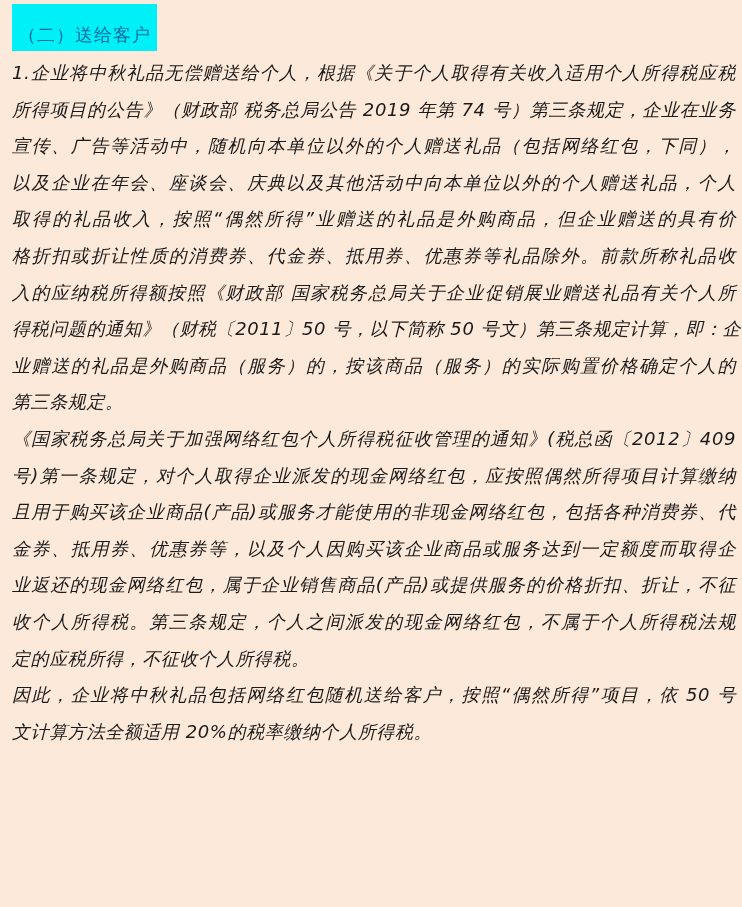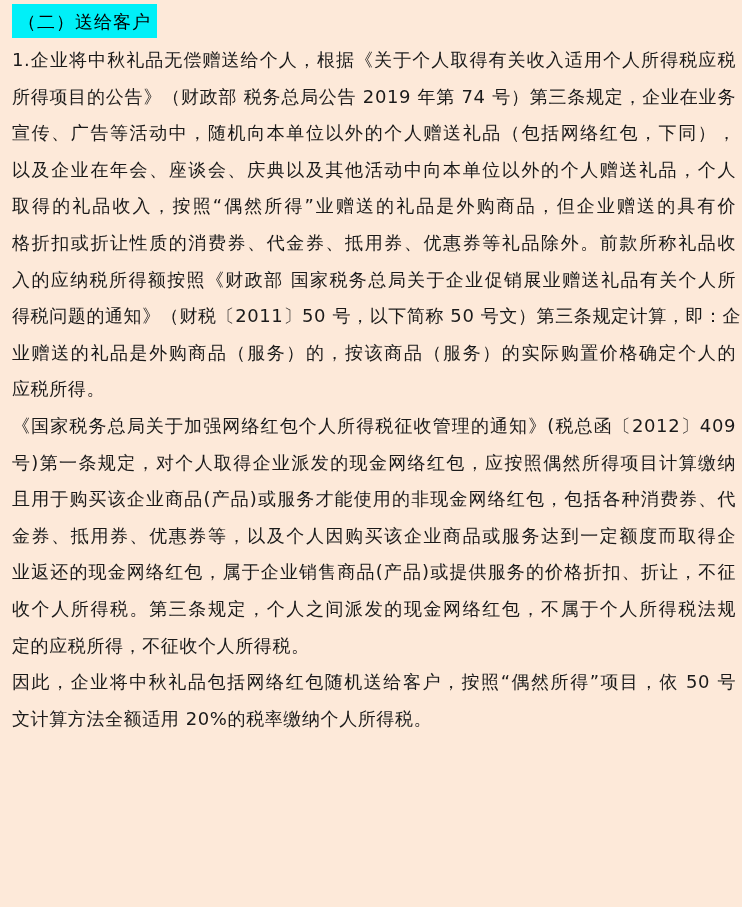--- a/index.html
+++ b/index.html
@@ -17,41 +17,42 @@
     .page {
       position: relative;
       width: 742px;
       height: 907px;
       box-sizing: border-box;
       padding: 4px 6px 0 12px;
     }
     .heading {
       display: inline-block;
       background: #00f0f8;
-      padding: 5px 6px 4px 6px;
+      padding: 18px 6px 4px 6px;
       font-size: 18px;
       line-height: 25px;
       letter-spacing: 1px;
-      color: #000000;
+      color: #0369a1;
       margin-bottom: 4px;
     }
     .para {
       margin: 0;
       font-size: 18px;
       line-height: 36.6px;
       text-align: justify;
       text-align-last: left;
       letter-spacing: 0.6px;
     }
     .line {
       display: block;
       white-space: nowrap;
       text-align: justify;
       text-align-last: justify;
       height: 36.6px;
+      font-style: italic;
     }
     .line.last {
       text-align-last: left;
     }
   </style>
 </head>
 <body>
 
 <div class="page">
   <div class="heading">（二）送给客户</div>
@@ -59,21 +60,21 @@
   <div class="para">
     <span class="line">1.企业将中秋礼品无偿赠送给个人，根据《关于个人取得有关收入适用个人所得税应税</span>
     <span class="line">所得项目的公告》（财政部 税务总局公告 2019 年第 74 号）第三条规定，企业在业务</span>
     <span class="line">宣传、广告等活动中，随机向本单位以外的个人赠送礼品（包括网络红包，下同），</span>
     <span class="line">以及企业在年会、座谈会、庆典以及其他活动中向本单位以外的个人赠送礼品，个人</span>
     <span class="line">取得的礼品收入，按照“偶然所得”业赠送的礼品是外购商品，但企业赠送的具有价</span>
     <span class="line">格折扣或折让性质的消费券、代金券、抵用券、优惠券等礼品除外。前款所称礼品收</span>
     <span class="line">入的应纳税所得额按照《财政部 国家税务总局关于企业促销展业赠送礼品有关个人所</span>
     <span class="line">得税问题的通知》（财税〔2011〕50 号，以下简称 50 号文）第三条规定计算，即：企</span>
     <span class="line">业赠送的礼品是外购商品（服务）的，按该商品（服务）的实际购置价格确定个人的</span>
-    <span class="line last">应税所得。</span>
+    <span class="line last">第三条规定。</span>
   </div>
 
   <div class="para">
     <span class="line">《国家税务总局关于加强网络红包个人所得税征收管理的通知》(税总函〔2012〕409</span>
     <span class="line">号)第一条规定，对个人取得企业派发的现金网络红包，应按照偶然所得项目计算缴纳</span>
     <span class="line">且用于购买该企业商品(产品)或服务才能使用的非现金网络红包，包括各种消费券、代</span>
     <span class="line">金券、抵用券、优惠券等，以及个人因购买该企业商品或服务达到一定额度而取得企</span>
     <span class="line">业返还的现金网络红包，属于企业销售商品(产品)或提供服务的价格折扣、折让，不征</span>
     <span class="line">收个人所得税。第三条规定，个人之间派发的现金网络红包，不属于个人所得税法规</span>
     <span class="line last">定的应税所得，不征收个人所得税。</span>

